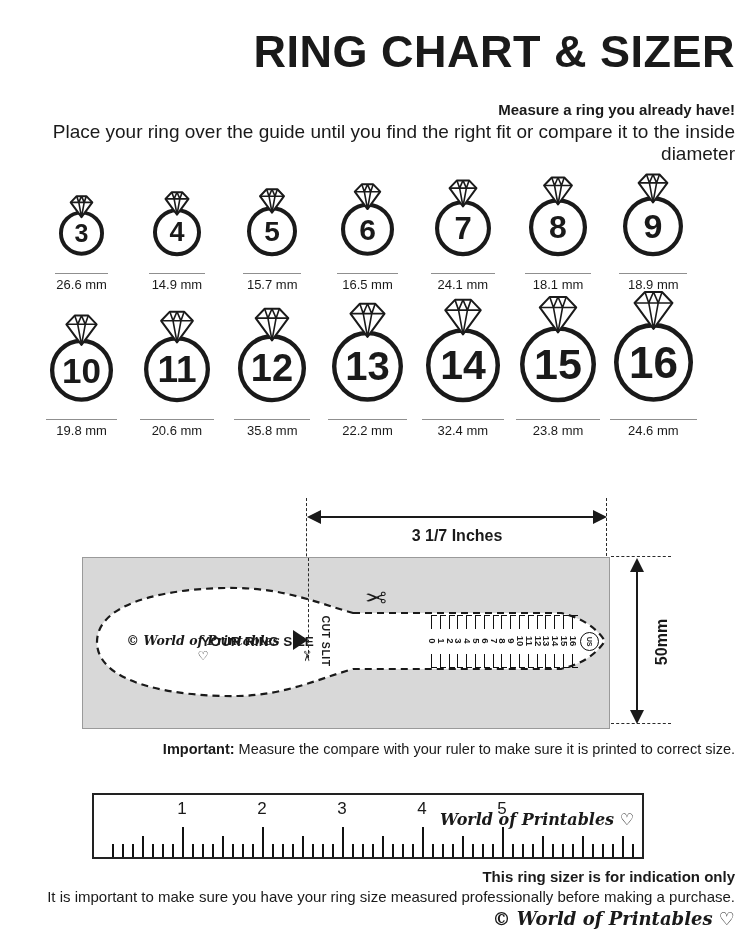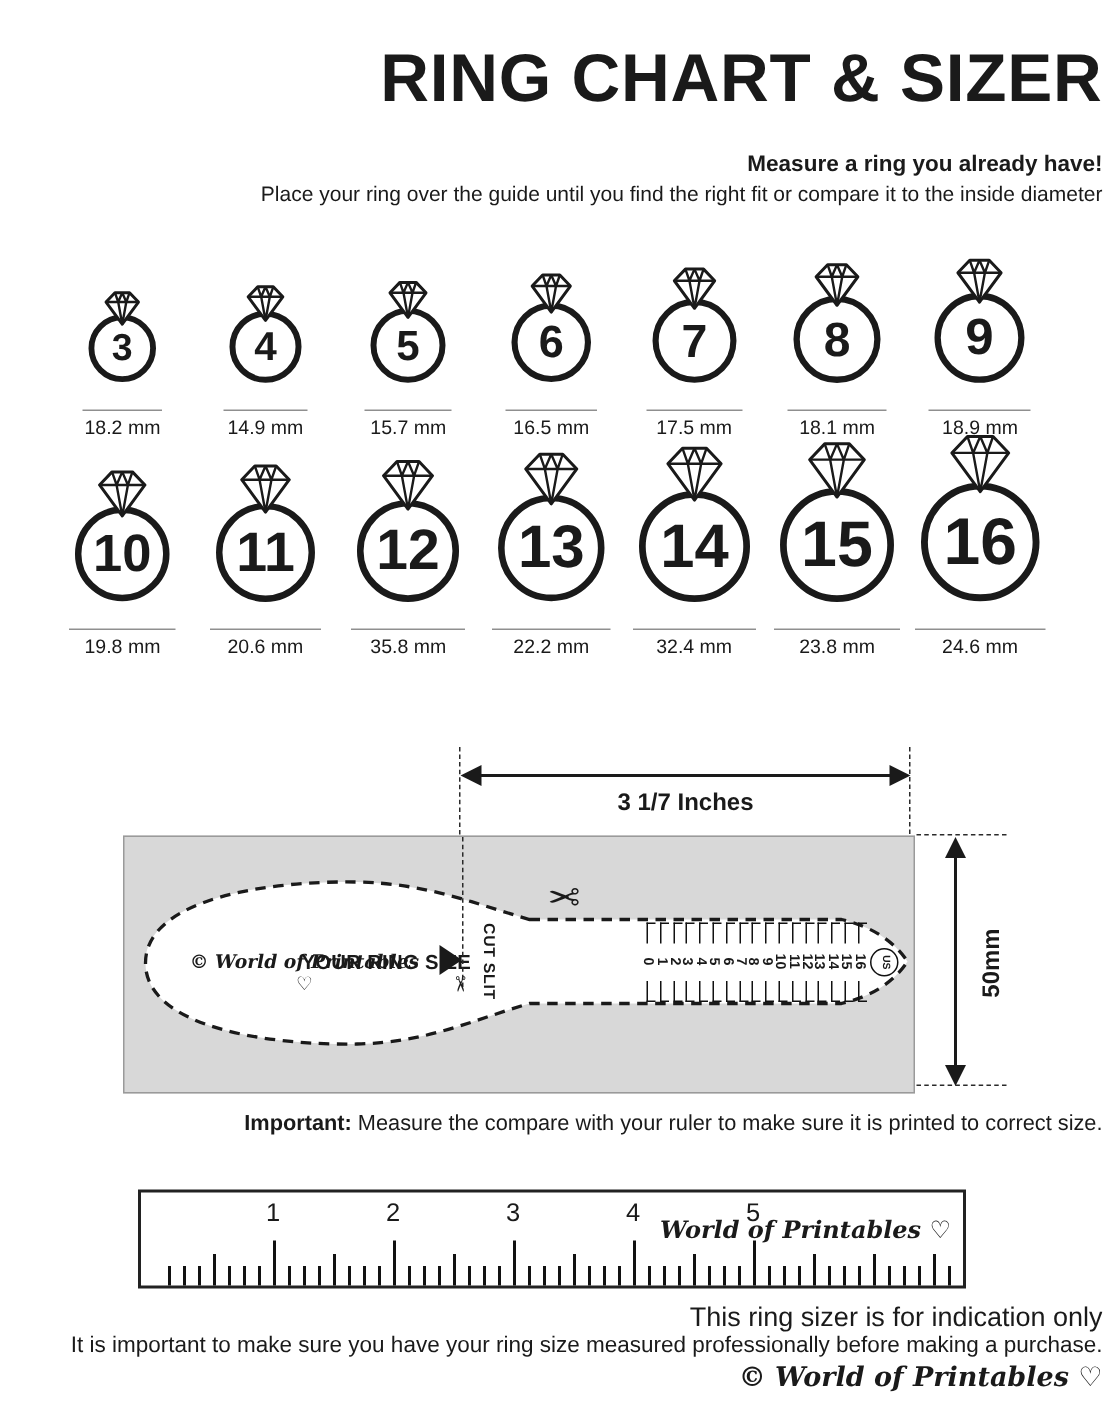--- a/index.html
+++ b/index.html
@@ -7,21 +7,21 @@
     width:735px;height:951px;position:relative;background:#fff;
     font-family:"Liberation Sans",sans-serif;color:var(--ink,#1a1a1a);
     overflow:hidden;
   }
   .abs{position:absolute}
   .center{left:0;width:735px;text-align:right}
 
   
   #title{top:26px;font-size:45px;font-weight:800;letter-spacing:0.5px}
   #intro-heading{top:101px;font-size:15px;font-weight:700}
-  #intro-body{top:121px;font-size:14px}
+  #intro-body{top:121px;font-size:19px}
 
   
   .ring-row{position:absolute;left:34px;width:667px;display:flex}
   #ring-row-0{top:170px;height:122px}
   #ring-row-1{top:302px;height:136px}
   .ring-cell{width:95.3px;display:flex;flex-direction:column;align-items:center;justify-content:flex-end}
   .mm-line{border-top:1px solid var(--tick,#8f8f8f);height:0;margin-top:5px}
   .mm-label{font-size:13px;margin-top:4px;line-height:1.1}
 
   
@@ -60,21 +60,21 @@
   #important{top:741px;font-size:14.5px}
   #important b{font-weight:700}
 
   
   #ruler{left:92px;top:793px;width:548px;height:62px;border:2px solid #222;background:#fff}
   .ruler-tick{position:absolute;bottom:0;width:1.7px;background:#111}
   .ruler-num{position:absolute;top:4px;transform:translateX(-50%);font-size:17px}
   #ruler-brand{position:absolute;right:8px;top:15px;font-size:16px;white-space:nowrap}
 
   
-  #footer-heading{top:868px;font-size:18px;font-weight:400}
+  #footer-heading{top:868px;font-size:15px;font-weight:700}
   #footer-body{top:888px;font-size:15px}
   #footer-brand{top:908px;font-size:18px}
 </style>
 </head>
 <body>
 
 <div class="abs center" id="title">RING CHART &amp; SIZER</div>
 <div class="abs center" id="intro-heading">Measure a ring you already have!</div>
 <div class="abs center" id="intro-body">Place your ring over the guide until you find the right fit or compare it to the inside diameter</div>
 
@@ -82,21 +82,21 @@
     <div class="ring-cell">
       <div><svg width="53" height="70" viewBox="0 0 53 70">
       <circle cx="26.5" cy="39.17999999999999" r="20.55" fill="none" stroke="#1a1a1a" stroke-width="3.9"></circle>
       <text x="26.5" y="39.17999999999999" text-anchor="middle" dominant-baseline="central" font-family="Liberation Sans, sans-serif" font-weight="600" font-size="25" fill="#1a1a1a">3</text>
       <g transform="translate(10.3,1) scale(0.5399999999999999,0.567)" stroke="#1a1a1a" stroke-linejoin="round">
     <path vector-effect="non-scaling-stroke" stroke-width="2" fill="#ffffff" d="M10 13 L21 2 L39 2 L50 13 L30 39 Z"></path>
     <path vector-effect="non-scaling-stroke" stroke-width="1.6" fill="none" d="M10 13 H50 M21 2 L25 13 M30 2 L25 13 M30 2 L35 13 M39 2 L35 13 M25 13 L30 39 M35 13 L30 39"></path>
   </g>
     </svg></div>
       <div class="mm-line" style="width:53px"></div>
-      <div class="mm-label">18.2 mm</div>
+      <div class="mm-label">26.6 mm</div>
     </div>
     <div class="ring-cell">
       <div><svg width="56" height="74" viewBox="0 0 56 74">
       <circle cx="28" cy="42.192" r="22.02" fill="none" stroke="#1a1a1a" stroke-width="4.0"></circle>
       <text x="28" y="42.192" text-anchor="middle" dominant-baseline="central" font-family="Liberation Sans, sans-serif" font-weight="600" font-size="27" fill="#1a1a1a">4</text>
       <g transform="translate(10.719999999999999,1) scale(0.5760000000000001,0.6048)" stroke="#1a1a1a" stroke-linejoin="round">
     <path vector-effect="non-scaling-stroke" stroke-width="2" fill="#ffffff" d="M10 13 L21 2 L39 2 L50 13 L30 39 Z"></path>
     <path vector-effect="non-scaling-stroke" stroke-width="1.6" fill="none" d="M10 13 H50 M21 2 L25 13 M30 2 L25 13 M30 2 L35 13 M39 2 L35 13 M25 13 L30 39 M35 13 L30 39"></path>
   </g>
     </svg></div>
@@ -130,21 +130,21 @@
     <div class="ring-cell">
       <div><svg width="64" height="86" viewBox="0 0 64 86">
       <circle cx="32" cy="50.224" r="25.94" fill="none" stroke="#1a1a1a" stroke-width="4.1"></circle>
       <text x="32" y="50.224" text-anchor="middle" dominant-baseline="central" font-family="Liberation Sans, sans-serif" font-weight="600" font-size="31" fill="#1a1a1a">7</text>
       <g transform="translate(11.84,1) scale(0.672,0.7055999999999999)" stroke="#1a1a1a" stroke-linejoin="round">
     <path vector-effect="non-scaling-stroke" stroke-width="2" fill="#ffffff" d="M10 13 L21 2 L39 2 L50 13 L30 39 Z"></path>
     <path vector-effect="non-scaling-stroke" stroke-width="1.6" fill="none" d="M10 13 H50 M21 2 L25 13 M30 2 L25 13 M30 2 L35 13 M39 2 L35 13 M25 13 L30 39 M35 13 L30 39"></path>
   </g>
     </svg></div>
       <div class="mm-line" style="width:64px"></div>
-      <div class="mm-label">17.5 mm</div>
+      <div class="mm-label">24.1 mm</div>
     </div>
     <div class="ring-cell">
       <div><svg width="66" height="89" viewBox="0 0 66 89">
       <circle cx="33" cy="52.232" r="26.92" fill="none" stroke="#1a1a1a" stroke-width="4.2"></circle>
       <text x="33" y="52.232" text-anchor="middle" dominant-baseline="central" font-family="Liberation Sans, sans-serif" font-weight="600" font-size="32" fill="#1a1a1a">8</text>
       <g transform="translate(12.120000000000001,1) scale(0.696,0.7307999999999999)" stroke="#1a1a1a" stroke-linejoin="round">
     <path vector-effect="non-scaling-stroke" stroke-width="2" fill="#ffffff" d="M10 13 L21 2 L39 2 L50 13 L30 39 Z"></path>
     <path vector-effect="non-scaling-stroke" stroke-width="1.6" fill="none" d="M10 13 H50 M21 2 L25 13 M30 2 L25 13 M30 2 L35 13 M39 2 L35 13 M25 13 L30 39 M35 13 L30 39"></path>
   </g>
     </svg></div>

